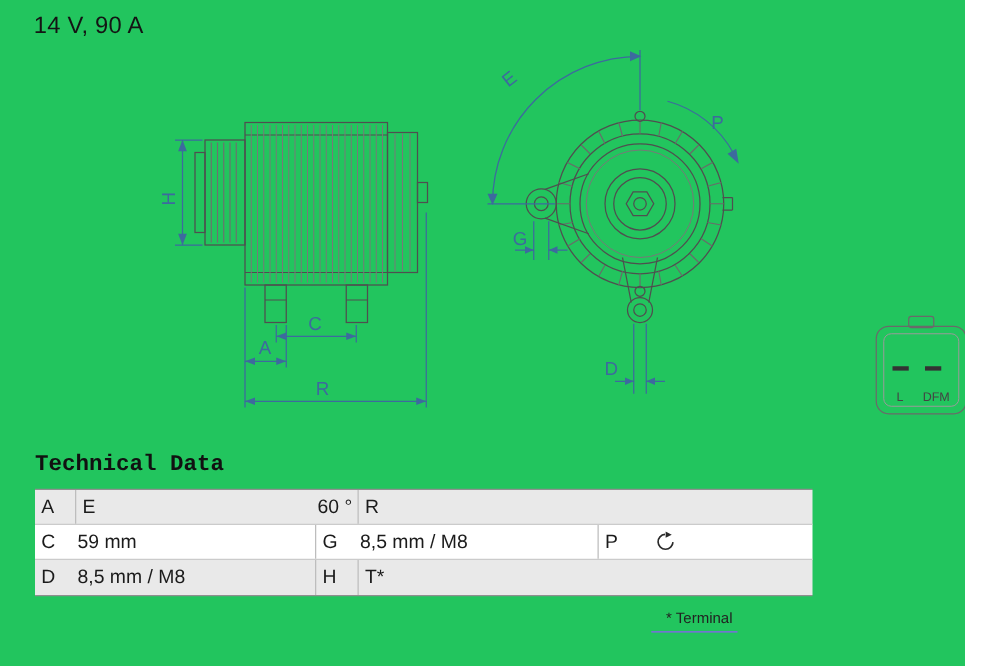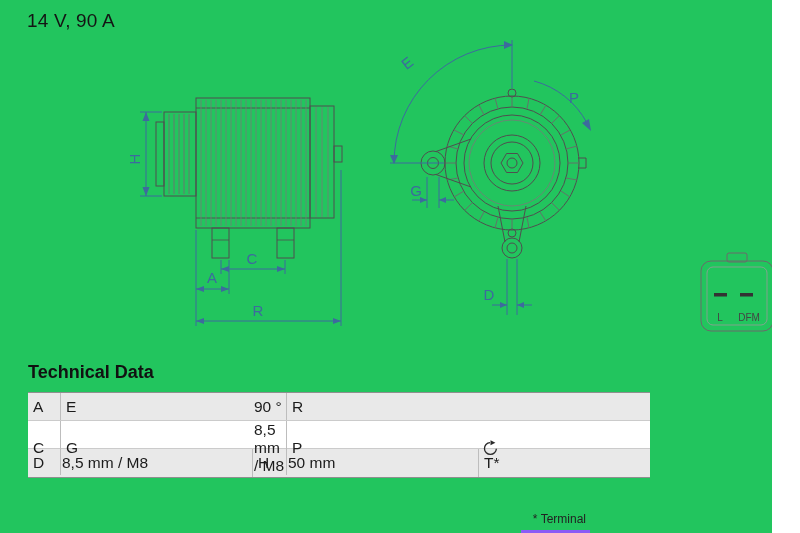--- a/index.html
+++ b/index.html
@@ -5,35 +5,35 @@
   * { margin:0; padding:0; box-sizing:border-box; }
   html,body { width:800px; height:533px; background:#fff;
     font-family:"Liberation Sans", sans-serif; }
   .page { position:relative; width:772px; height:533px; background:#22c55e; overflow:hidden; }
 
   .rating { position:absolute; left:27px; top:10px; font-size:19px; color:#141414; letter-spacing:0.2px; }
 
   .drawing-svg { position:absolute; left:0; top:0; }
 
   .tech { position:absolute; left:28px; top:362px; width:622px; }
-  .tech h2 { font-size:18px; font-weight:bold; color:#111; margin-bottom:9px; }
+  .tech h2 { font-size:18px; font-weight:bold; color:#111; margin-bottom:9px;font-family:Liberation Mono, monospace; }
 
   .ttable { border-top:1px solid #8f8f8f; border-bottom:1px solid #8f8f8f; }
   .trow { display:grid; grid-template-columns:32px 192px 34px 192px 42px 130px;
           height:28px; border-bottom:1px solid #cbcbcb; font-size:15.5px; color:#1b1b1b; }
   .trow:last-child { border-bottom:none; }
   .trow.odd  { background:#e9e9e9; }
   .trow.even { background:#ffffff; }
   .cell { display:flex; align-items:center; }
   .cell.key { padding-left:5px; }
   .cell.val { padding-left:2px; }
   .cell.sep { border-left:1px solid #bdbdbd; }
 
   .footnote { margin-top:10px; text-align:right; padding-right:60px; font-size:12px; color:#222; }
-  .footnote span { display:inline-block; border-bottom:4px solid #8b5cf6; padding:0 4px 4px 12px;margin-top:24px; }
+  .footnote span { display:inline-block; border-bottom:1px solid #8b5cf6; padding:0 4px 4px 12px; }
 
   .rot-icon { display:inline-block; margin-left:2px; }
 </style>
 </head>
 <body>
 
 <div class="page">
 
   <div class="rating">14 V, 90 A</div>
 
@@ -158,40 +158,40 @@
     </g>
   </svg>
 
   <div class="tech">
     <h2>Technical Data</h2>
 
     <div class="ttable">
       <div class="trow odd">
         <div class="cell key">A</div>
         <div class="cell key sep">E</div>
-        <div class="cell val">90 °</div>
+        <div class="cell val">60 °</div>
         <div class="cell key sep">R</div>
       </div>
       <div class="trow even">
         <div class="cell key">C</div>
+        <div class="cell val">59 mm</div>
         <div class="cell key sep">G</div>
         <div class="cell val">8,5 mm / M8</div>
         <div class="cell key sep">P</div>
         <div class="cell val">
           <svg class="rot-icon" width="17" height="17" viewBox="0 0 18 18">
             <path d="M8.5 2.7 A6.3 6.3 0 1 0 15.2 9.2" fill="none" stroke="#2a2a2a" stroke-width="1.4"></path>
             <polygon points="9,0.2 14.2,3 9,5.6" fill="#2a2a2a"></polygon>
           </svg>
         </div>
       </div>
       <div class="trow odd">
         <div class="cell key">D</div>
         <div class="cell val">8,5 mm / M8</div>
         <div class="cell key sep">H</div>
-        <div class="cell val">50 mm</div>
         <div class="cell key sep">T*</div>
       </div>
     </div>
 
     <div class="footnote">
       <span>* Terminal</span>
     </div>
   </div>
 
 </div>

